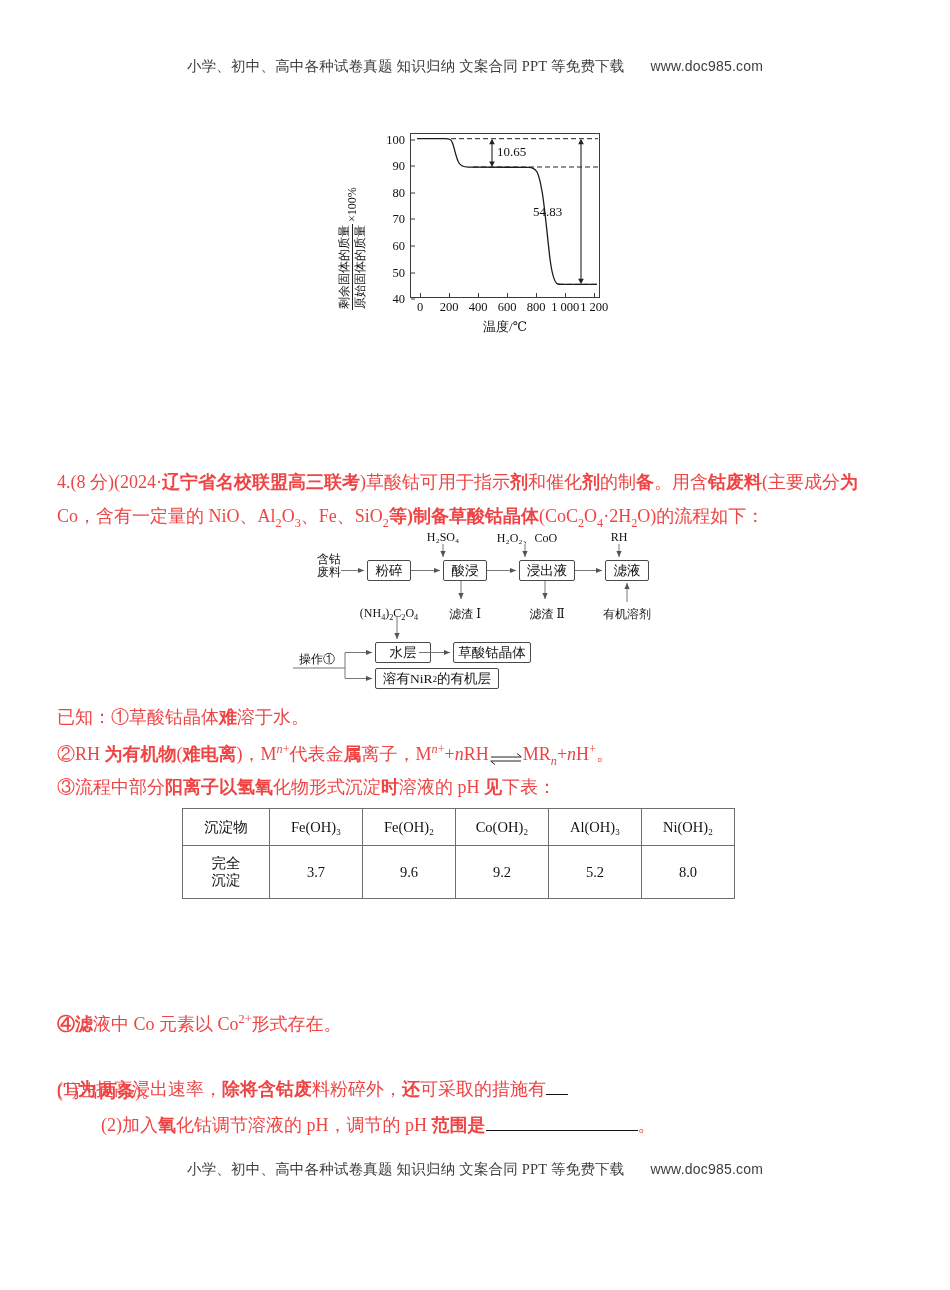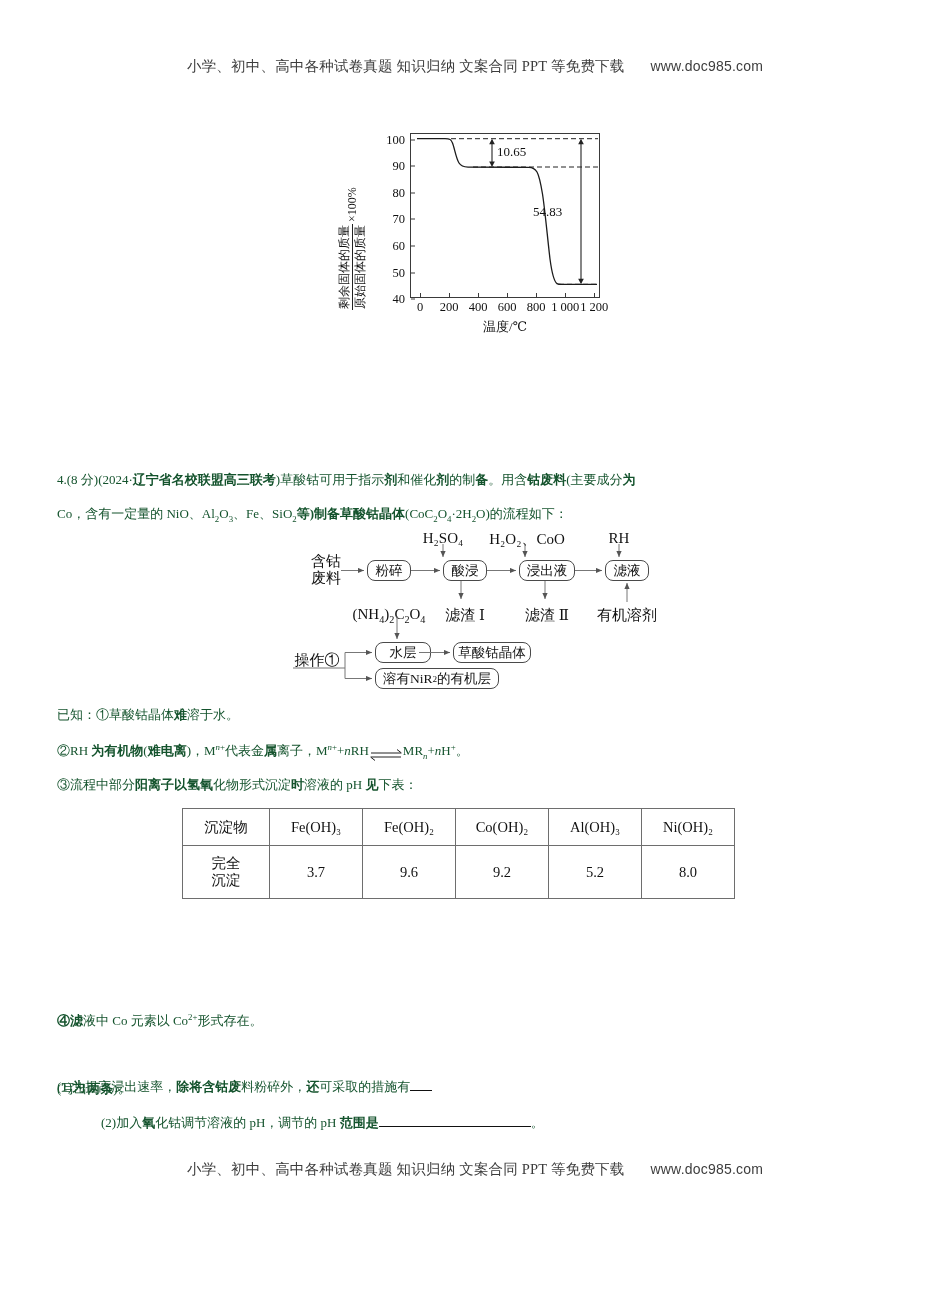--- a/index.html
+++ b/index.html
@@ -122,56 +122,56 @@
   #svg-curve { position: absolute; left: 0; top: 0; }
   .ann-label {
     position: absolute;
     font-size: 13px;
     white-space: nowrap;
   }
 
   
   .ptext {
     position: absolute;
-    font-size: 13px;
+    font-size: 18px;
     line-height: 1.2;
     white-space: nowrap;
-    color: #14532d;
+    color: #ef4444;
   }
   .zh-b { font-family: "Liberation Serif","DejaVu Serif",serif; font-weight: 700; }
   sub, sup { font-size: 68%; }
   .ital { font-style: italic; }
 
   
   #flow {
     position: absolute;
     left: 283px;
     top: 528px;
     width: 400px;
     height: 165px;
     font-size: 13.5px;
   }
   .fbox {
     position: absolute;
     border: 1px solid #4a4a4a;
-    border-radius: 8px;
+    border-radius: 2px;
     background: #fff;
     display: flex;
     align-items: center;
     justify-content: center;
     box-sizing: border-box;
     height: 21px;
     font-size: 13.5px;
     white-space: nowrap;
     padding: 0 4px;
   }
   .ftext {
     position: absolute;
     white-space: nowrap;
-    font-size: 15px;
+    font-size: 12px;
     text-align: center;
   }
   .ftext.two {
     line-height: 1.12;
     text-align: right;
   }
 
   
   #phtable {
     position: absolute;

